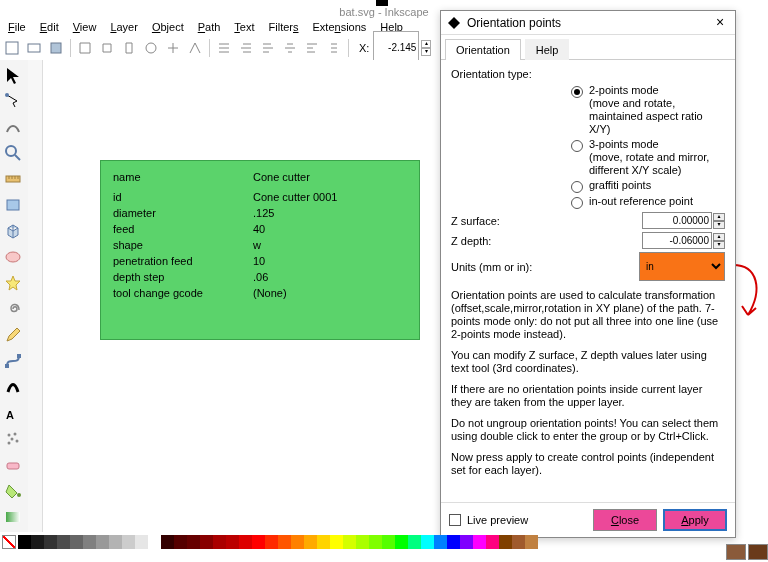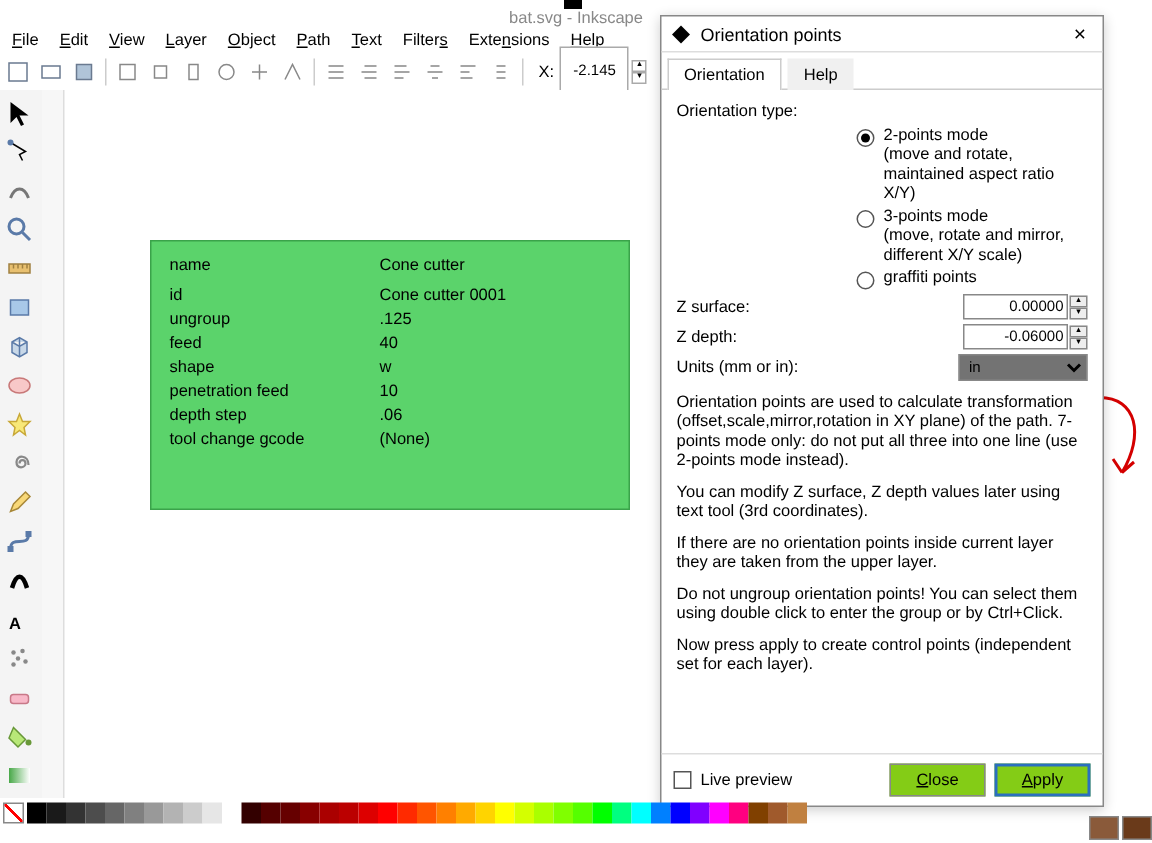--- a/index.html
+++ b/index.html
@@ -12,21 +12,21 @@
 
 .menubar { height: 18px; display: flex; align-items: center; padding: 0 2px; gap: 2px; }
 .menubar span { padding: 1px 6px; cursor: default; }
 .menubar span u { text-decoration: underline; }
 
 
 .toolbar { height: 24px; display: flex; align-items: center; padding: 0 2px; gap: 2px; border-bottom: 1px solid transparent; }
 .tb-btn { width: 20px; height: 20px; display: flex; align-items: center; justify-content: center; border: 1px solid transparent; }
 .tb-sep { width: 1px; height: 18px; background: #ccc; margin: 0 2px; }
 .coord-lbl { margin: 0 2px 0 6px; }
-.coord-in { width: 46px; height: 33px; border: 1px solid #aaa; padding: 0 2px; font-size: 10px; text-align: center; }
+.coord-in { width: 46px; height: 33px; border: 1px solid #aaa; padding: 0 2px; font-size: 10px; text-align: right; }
 .spin { display: inline-flex; flex-direction: column; margin-right: 4px; }
 .spin div { width: 10px; height: 8px; border: 1px solid #aaa; font-size: 6px; line-height: 5px; text-align: center; }
 
 
 .workarea { position: absolute; top: 60px; left: 28px; right: 0; bottom: 30px; background: #f7f7f7; }
 .canvas { position: absolute; top: 0; left: 14px; right: 0; bottom: 0; background: #fff; border-left: 1px solid #ddd; }
 .red-arrow { position: absolute; top: 200px; right: 0; width: 40px; height: 60px; }
 
 
 .toolbox-green { position: absolute; top: 160px; left: 100px; width: 320px; height: 180px; background: #5bd36b; border: 1px solid #3aa34a; padding: 10px 12px; }
@@ -52,26 +52,26 @@
 .ot-label { margin-bottom: 2px; }
 .radio-row { display: flex; align-items: flex-start; margin: 2px 0 2px 120px; }
 .radio { width: 12px; height: 12px; border: 1px solid #555; border-radius: 50%; margin: 2px 6px 0 0; position: relative; flex-shrink: 0; }
 .radio.on::after { content: ""; position: absolute; top: 2px; left: 2px; width: 6px; height: 6px; background: #000; border-radius: 50%; }
 .radio-txt { font-size: 11px; line-height: 13px; }
 .frow { display: flex; align-items: center; margin: 3px 0; }
 .frow .flab { flex: 1; }
 .num-in { width: 70px; height: 17px; border: 1px solid #888; text-align: right; padding: 0 2px; font-size: 10px; }
 .num-spin { display: inline-flex; flex-direction: column; margin-left: 1px; }
 .num-spin div { width: 12px; height: 8px; border: 1px solid #888; font-size: 6px; line-height: 5px; text-align: center; background: #eee; }
-.sel { width: 86px; height: 18px; border: 1px solid #888; padding: 0 2px; font-size: 10px; background: #737373; }
+.sel { width: 86px; height: 29px; border: 1px solid #888; padding: 0 2px; font-size: 10px; background: #f97316; }
 .help-p { margin: 8px 0; font-size: 11px; line-height: 13px; }
 .dlg-foot { border-top: 1px solid #ddd; padding: 6px 8px; display: flex; align-items: center; margin-top: 20px; }
 .chk { width: 12px; height: 12px; border: 1px solid #555; margin-right: 6px; }
 .dlg-btns { margin-left: auto; display: flex; gap: 6px; }
-.dlg-btn { min-width: 64px; height: 22px; border: 1px solid #888; background: #84cc16; font-size: 11px; }
+.dlg-btn { min-width: 64px; height: 22px; border: 1px solid #888; background: #ec4899; font-size: 11px; }
 .dlg-btn.primary { border: 2px solid #2a6fbf; }
 
 
 .palette { position: absolute; left: 0; right: 0; bottom: 12px; height: 16px; display: flex; align-items: center; }
 .pal-none { width: 14px; height: 14px; border: 1px solid #888; position: relative; margin: 0 2px; }
 .pal-none::after { content: ""; position: absolute; left: 0; top: 0; right: 0; bottom: 0; background: linear-gradient(45deg, transparent 45%, red 45%, red 55%, transparent 55%); }
 .swatch { width: 13px; height: 14px; }
 .statusbar { position: absolute; bottom: 0; right: 0; height: 18px; display: flex; }
 .stat-sw { width: 20px; height: 16px; border: 1px solid #888; margin-left: 2px; }
 </style>
@@ -311,21 +311,21 @@
   <div class="tg-head">
     <div class="c1">name</div>
     <div>Cone cutter</div>
   </div>
   <div id="tg-rows">
       <div class="tg-row">
         <div class="c1">id</div>
         <div>Cone cutter 0001</div>
       </div>
       <div class="tg-row">
-        <div class="c1">ungroup</div>
+        <div class="c1">diameter</div>
         <div>.125</div>
       </div>
       <div class="tg-row">
         <div class="c1">feed</div>
         <div>40</div>
       </div>
       <div class="tg-row">
         <div class="c1">shape</div>
         <div>w</div>
       </div>
@@ -365,20 +365,24 @@
           <span class="radio on"></span>
           <span class="radio-txt">2-points mode<br>(move and rotate,<br>maintained aspect ratio X/Y)</span>
         </div>
         <div class="radio-row">
           <span class="radio"></span>
           <span class="radio-txt">3-points mode<br>(move, rotate and mirror,<br>different X/Y scale)</span>
         </div>
         <div class="radio-row">
           <span class="radio"></span>
           <span class="radio-txt">graffiti points</span>
+        </div>
+        <div class="radio-row">
+          <span class="radio"></span>
+          <span class="radio-txt">in-out reference point</span>
         </div>
       </div>
     <div class="frow">
       <span class="flab">Z surface:</span>
       <input class="num-in" value="0.00000" style="">
       <div class="num-spin">
           <div>▴</div>
           <div>▾</div>
         </div>
     </div>

